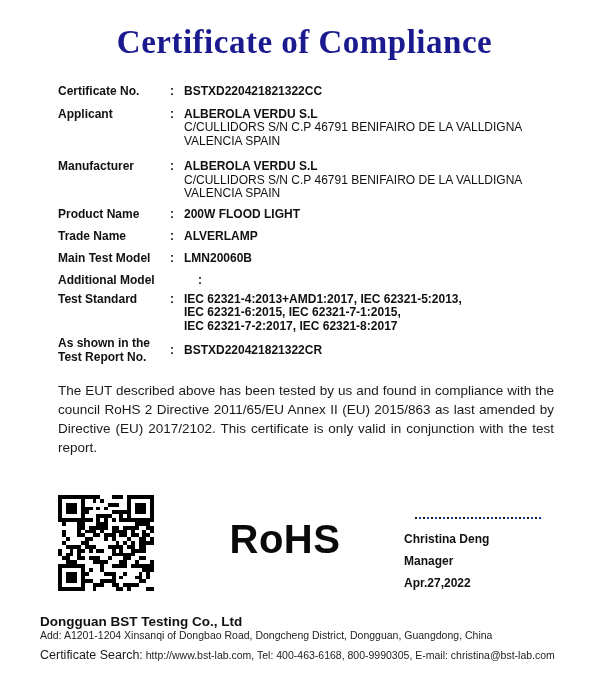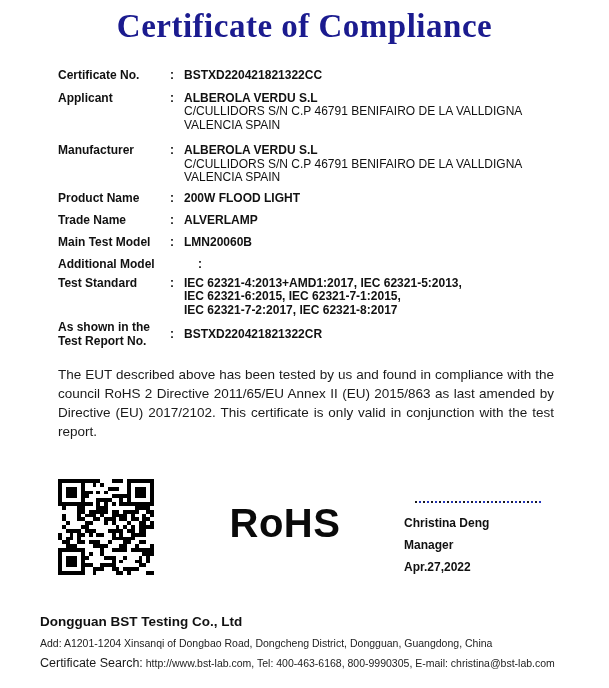--- a/index.html
+++ b/index.html
@@ -8,21 +8,21 @@
     width: 609px;
     height: 688px;
     font-family: "Liberation Sans", sans-serif;
     color: #111111;
     overflow: hidden;
     position: relative;
   }
   .page {
     width: 609px;
     height: 688px;
-    padding: 6px 0 0 0;
+    padding: 22px 0 0 0;
   }
   
   .title {
     font-family: "Liberation Serif", serif;
     font-weight: bold;
     font-size: 33px;
     text-align: center;
     letter-spacing: 0.5px;
     margin-top: 2px;
   }
@@ -115,21 +115,20 @@
   
   .footer {
     position: absolute;
     left: 40px;
     right: 30px;
     top: 614px;
   }
   .footer-company {
     font-size: 13.5px;
     font-weight: bold;
-    margin-bottom: 8px;
   }
   .footer-address {
     font-size: 10.5px;
     color: #222222;
     margin-bottom: 7px;
   }
   .footer-search { font-size: 10.5px; color: #222222; }
   .footer-search .search-label { font-size: 12.5px; color: #1a1a1a; }
 </style>
 </head>

